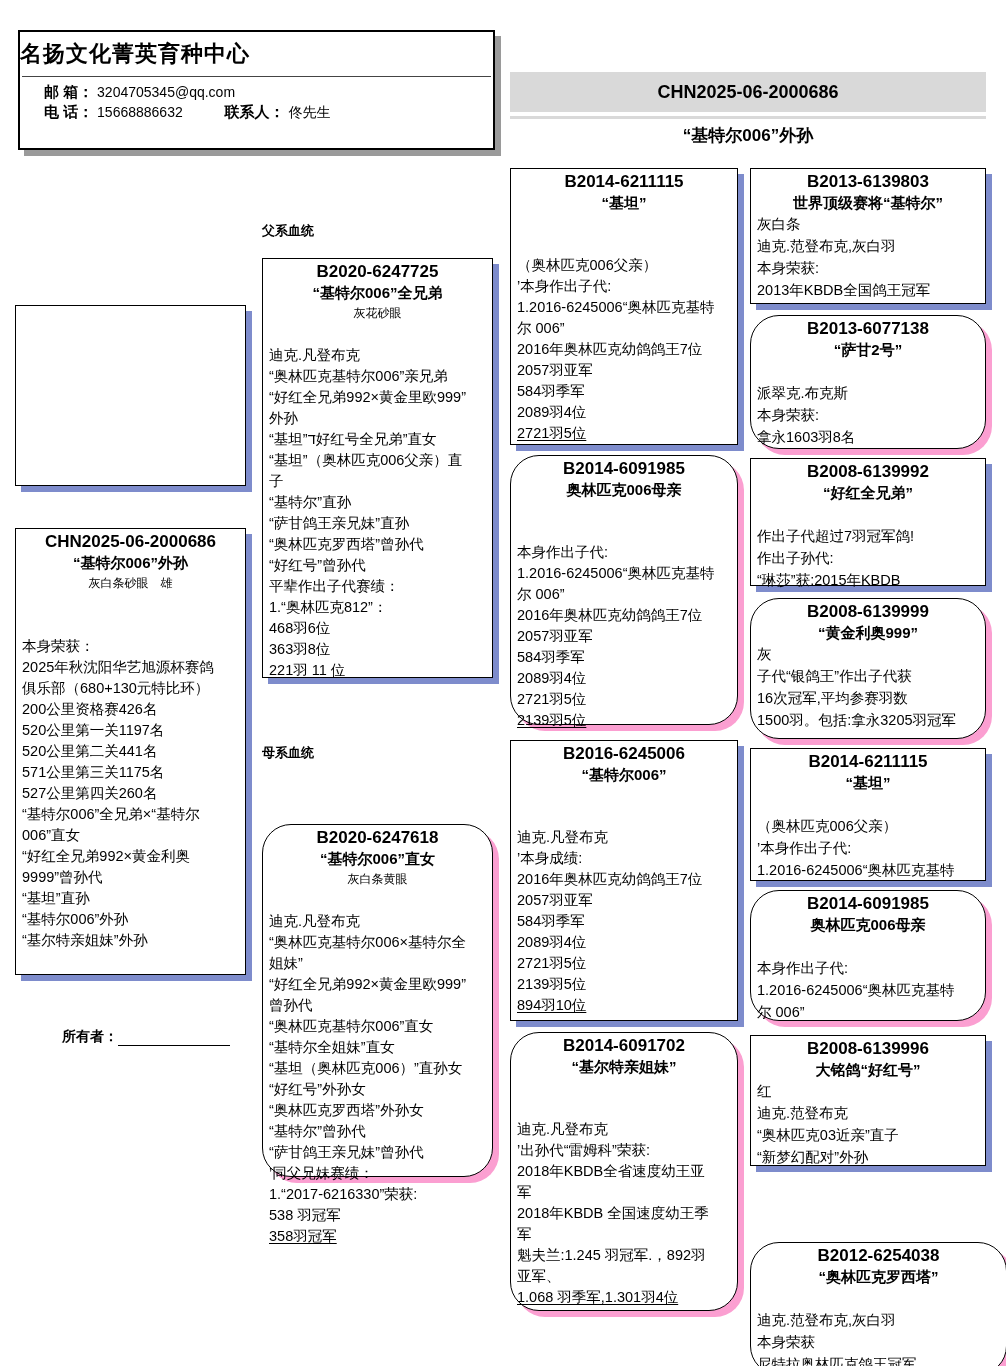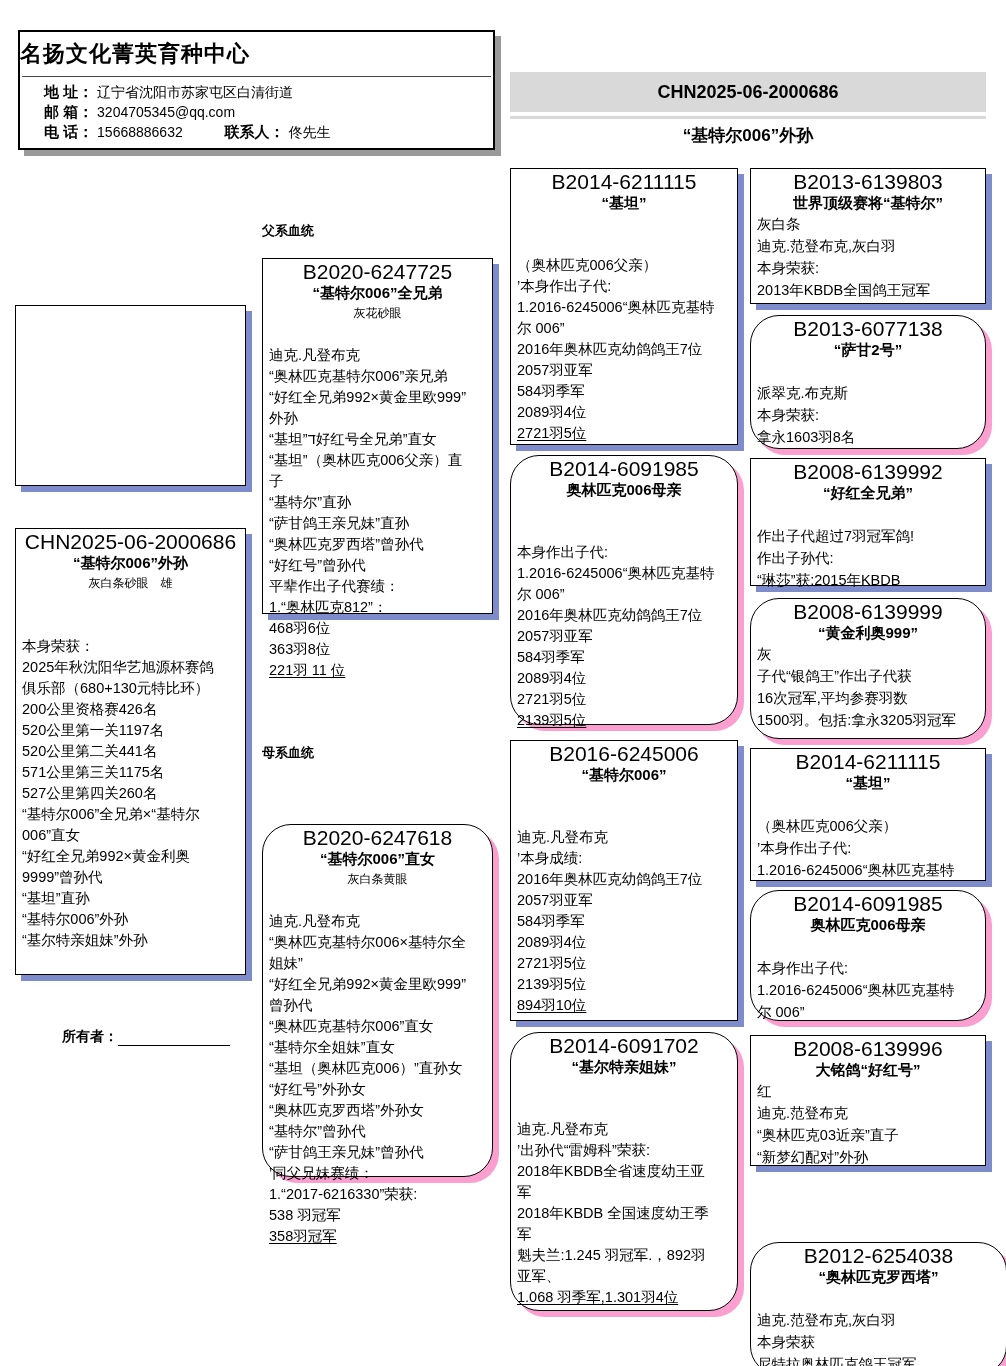--- a/index.html
+++ b/index.html
@@ -23,45 +23,41 @@
             font-size:17px;font-weight:bold;}
 
   
   .photo-box{position:absolute;left:15px;top:305px;width:229px;height:179px;background:#fff;
              border:1px solid #000;box-shadow:6px 6px 0 var(--male-shadow);}
 
   
   .pbox{position:absolute;background:#fff;border:1px solid #000;box-sizing:border-box;}
   .pbox.blue{box-shadow:6px 6px 0 var(--male-shadow);}
   .pbox.pink{box-shadow:6px 6px 0 var(--female-shadow);border-radius:29px;}
-  .ring{font-weight:normal;font-size:21px;text-align:center;padding-top:3px;line-height:20px;white-space:nowrap;}
+  .ring{font-weight:bold;font-size:17px;text-align:center;padding-top:3px;line-height:20px;white-space:nowrap;}
   .pname{font-weight:bold;font-size:15px;text-align:center;line-height:21px;white-space:nowrap;}
   .traits{display:flex;justify-content:center;padding:0 6px;font-size:12px;line-height:21px;}
   .lines{padding:0 6px;font-size:14.5px;line-height:21px;}
   .r .lines{line-height:22px;}
   .line{white-space:nowrap;}
   .line.u{text-decoration:underline;text-underline-offset:2px;}
 
   
   .lineage-label{position:absolute;font-size:13px;font-weight:bold;}
   .owner{position:absolute;left:62px;top:1028px;font-size:14px;font-weight:bold;}
   .owner-blank{display:inline-block;width:112px;border-bottom:1px solid #000;height:14px;vertical-align:bottom;}
 </style>
 </head>
 <body>
 
 <div class="page">
 
   <div class="header-box">
     <div class="center-name">名扬文化菁英育种中心</div>
     <hr class="header-hr">
-    <div class="info-line">
-      <span class="info-label">地 址：</span>
-      <span>辽宁省沈阳市苏家屯区白清街道</span>
-    </div>
     <div class="info-line">
       <span class="info-label">邮 箱：</span>
       <span>3204705345@qq.com</span>
     </div>
     <div class="info-line">
       <span class="info-label">电 话：</span>
       <span>15668886632</span>
       <span class="contact-label">联系人：</span>
       <span>佟先生</span>
     </div>
@@ -99,21 +95,21 @@
         <div class="line">“基特尔006”外孙</div>
         <div class="line">“基尔特亲姐妹”外孙</div>
       </div>
   </div>
 
   <div class="owner">
     <span>所有者：</span><span class="owner-blank"></span>
   </div>
 
   <div class="lineage-label" style="left:262px;top:222px">父系血统</div>
-  <div class="pbox blue" style="left:262px;top:258px;width:231px;height:356px">
+  <div class="pbox blue" style="left:262px;top:258px;width:231px;height:420px">
     <div class="ring">B2020-6247725</div>
     <div class="pname">“基特尔006”全兄弟</div>
     <div class="traits">
       <span>灰花</span>
       <span>砂眼</span>
     </div>
     <div class="lines">
         <div class="line">&nbsp;</div>
         <div class="line">迪克.凡登布克</div>
         <div class="line">“奥林匹克基特尔006”亲兄弟</div>

